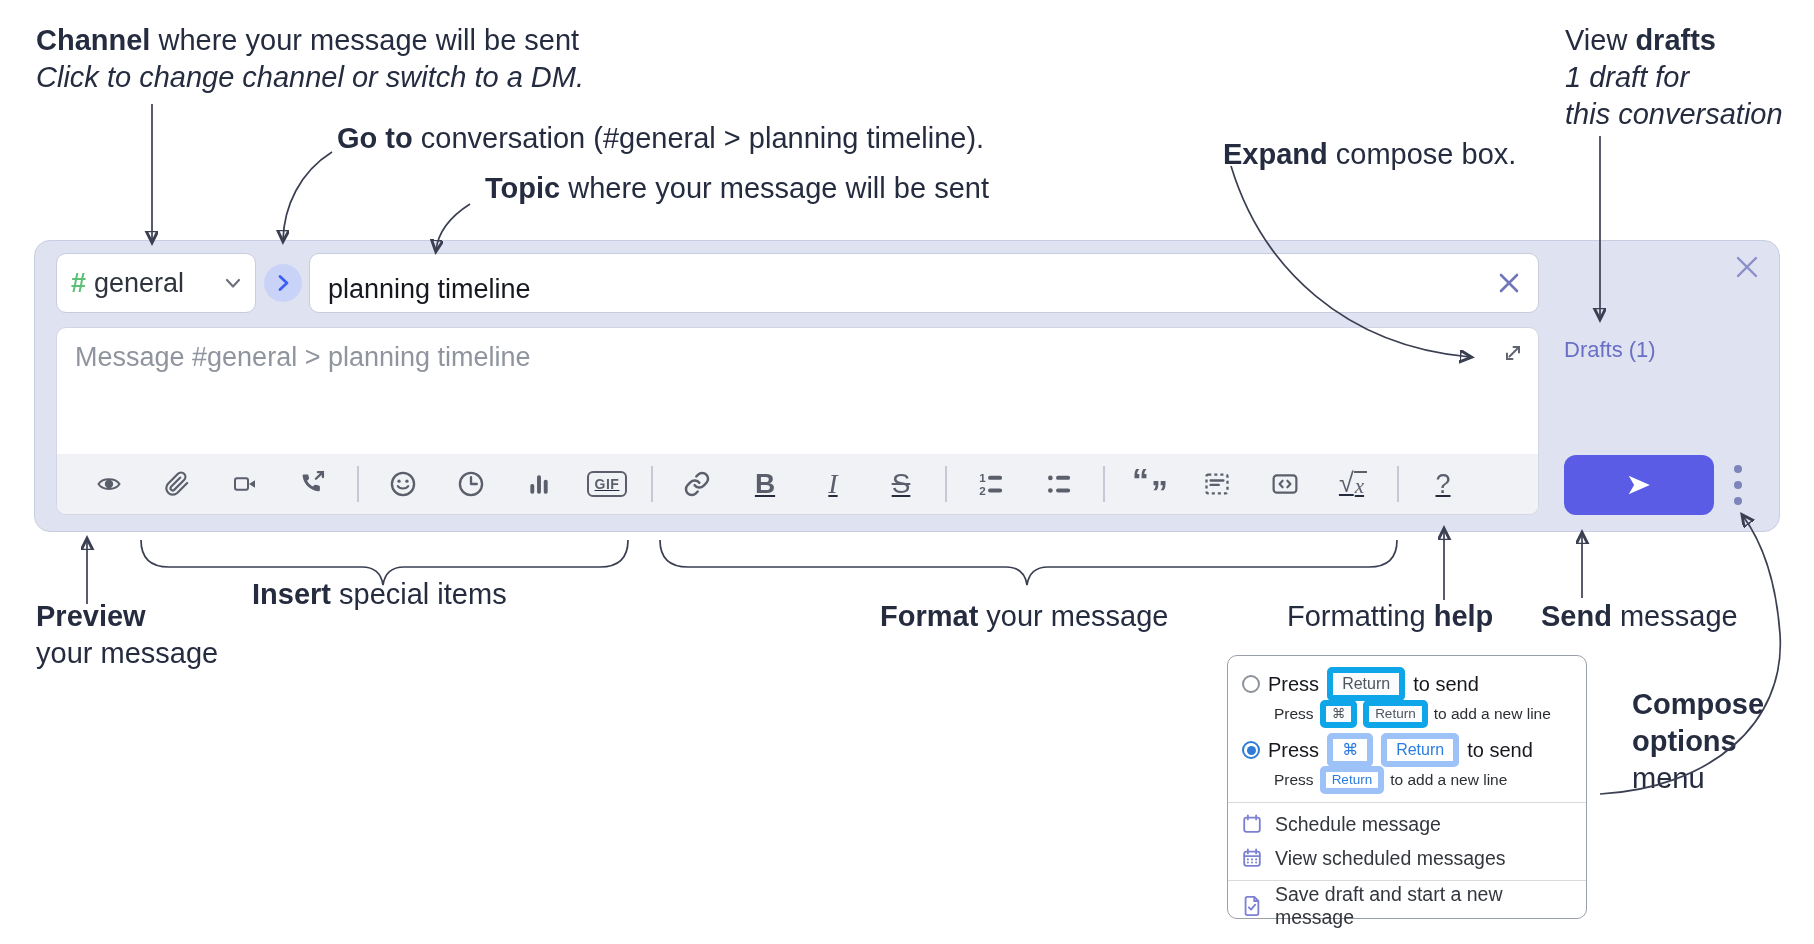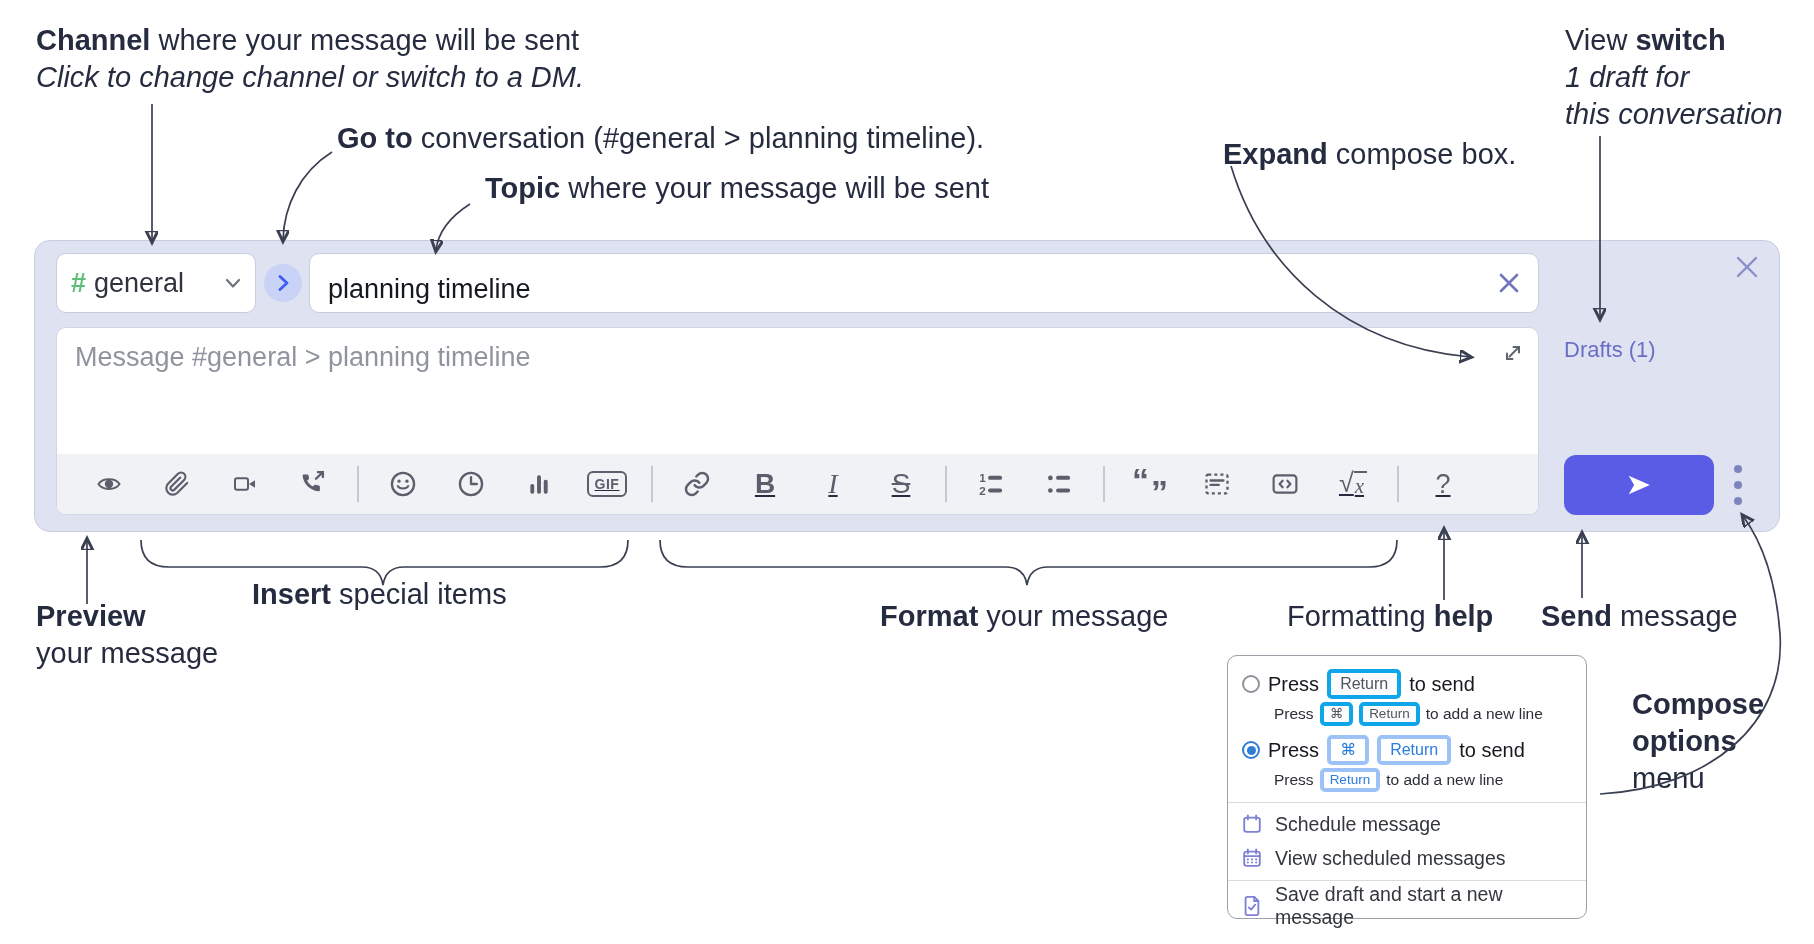--- a/index.html
+++ b/index.html
@@ -84,21 +84,21 @@
     border:1.5px solid #9aa0a8;border-radius:10px;box-sizing:border-box;
   }
   .pop-row{position:absolute;left:0;right:0;display:flex;align-items:center;gap:8px;
     padding-left:14px;box-sizing:border-box;}
   .pop-main{font-size:20px;color:#16181d;}
   .pop-sub{font-size:15.5px;color:#2b2e33;padding-left:46px;gap:6px;}
   .radio{width:18px;height:18px;border-radius:50%;border:2px solid #8d939b;box-sizing:border-box;
     background:#fff;flex:none;cursor:pointer;}
   .radio.sel{border-color:#2e7cd6;display:flex;align-items:center;justify-content:center;}
   .radio.sel::after{content:"";width:9px;height:9px;border-radius:50%;background:#2e7cd6;}
-  .kbd{border:4px solid #0ea5e9;border-radius:5px;background:#fafbfc;color:#50555e;
+  .kbd{border:6px solid #0ea5e9;border-radius:5px;background:#fafbfc;color:#50555e;
     font-size:16px;padding:1px 9px;line-height:1.25;}
   .pop-sub .kbd{font-size:13.5px;padding:0 6px;}
   .kbd.blue{border-color:#9cc2f8;color:#2b7ce0;background:#fff;}
   .pop-div{position:absolute;left:0;right:0;height:0;border-top:1px solid #d8dade;}
   .menu-row{position:absolute;left:0;right:0;height:32px;display:flex;align-items:center;
     gap:12px;padding-left:13px;font-size:19.5px;color:#33373d;cursor:pointer;box-sizing:border-box;}
   
   #overlay{position:absolute;left:0;top:0;width:1814px;height:944px;pointer-events:none;z-index:10;}
   #overlay path{fill:none;stroke:#3a3f52;stroke-width:1.7;}
 </style>
@@ -118,21 +118,21 @@
 
   <div class="note" style="left:485px;top:170px;">
     <b>Topic</b><span> where your message will be sent</span>
   </div>
 
   <div class="note" style="left:1223px;top:120px;margin-top:16px;">
     <b>Expand</b><span> compose box.</span>
   </div>
 
   <div class="note" style="left:1565px;top:22px;">
-    <div><span>View </span><b>switch</b></div>
+    <div><span>View </span><b>drafts</b></div>
     <div class="it">1 draft for</div>
     <div class="it">this conversation</div>
   </div>
 
   <div class="compose-box">
 
     <div class="channel-pill">
       <span class="hash">#</span>
       <span class="chan-name">general</span>
       <svg width="16" height="11" viewBox="0 0 16 11">

